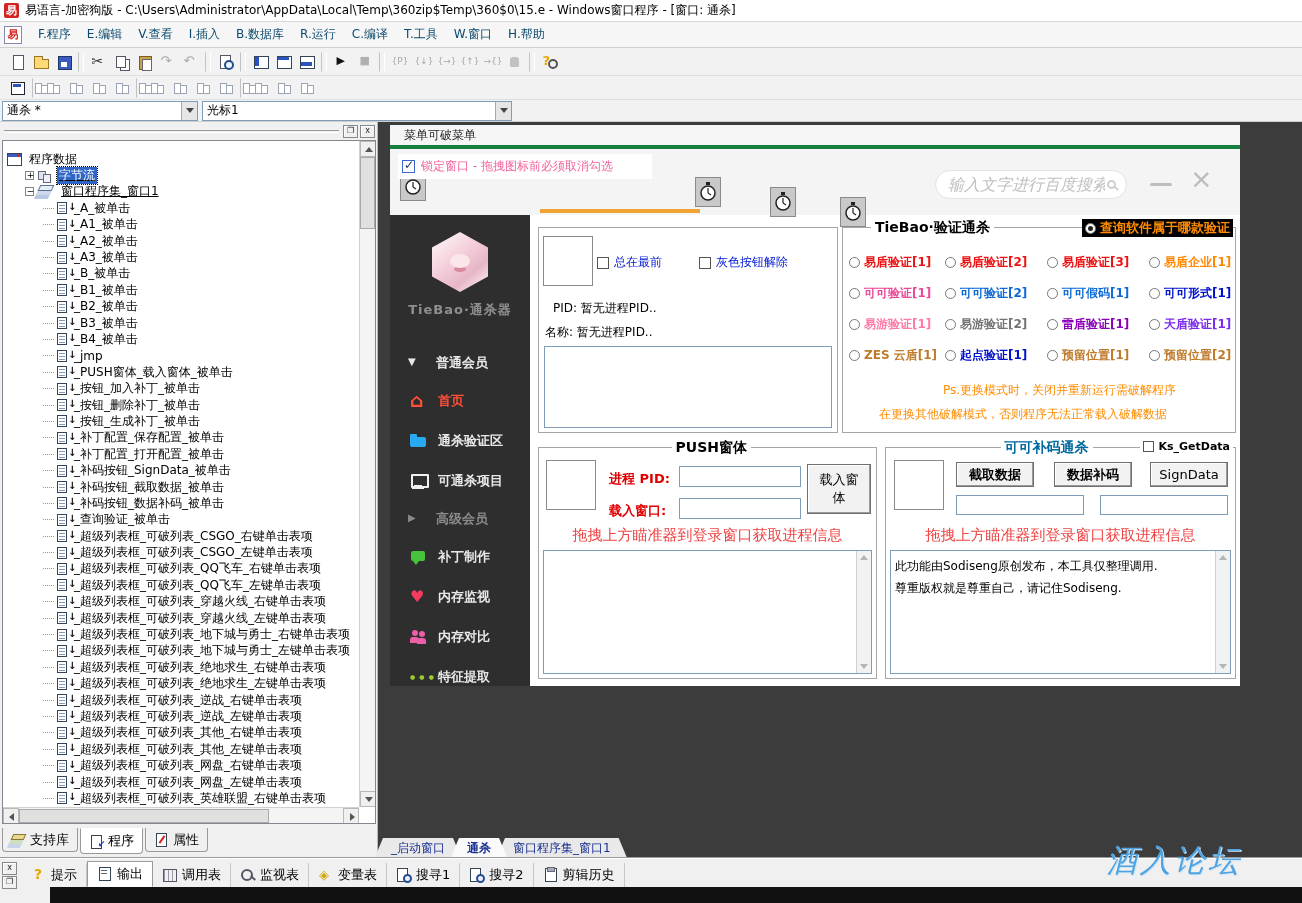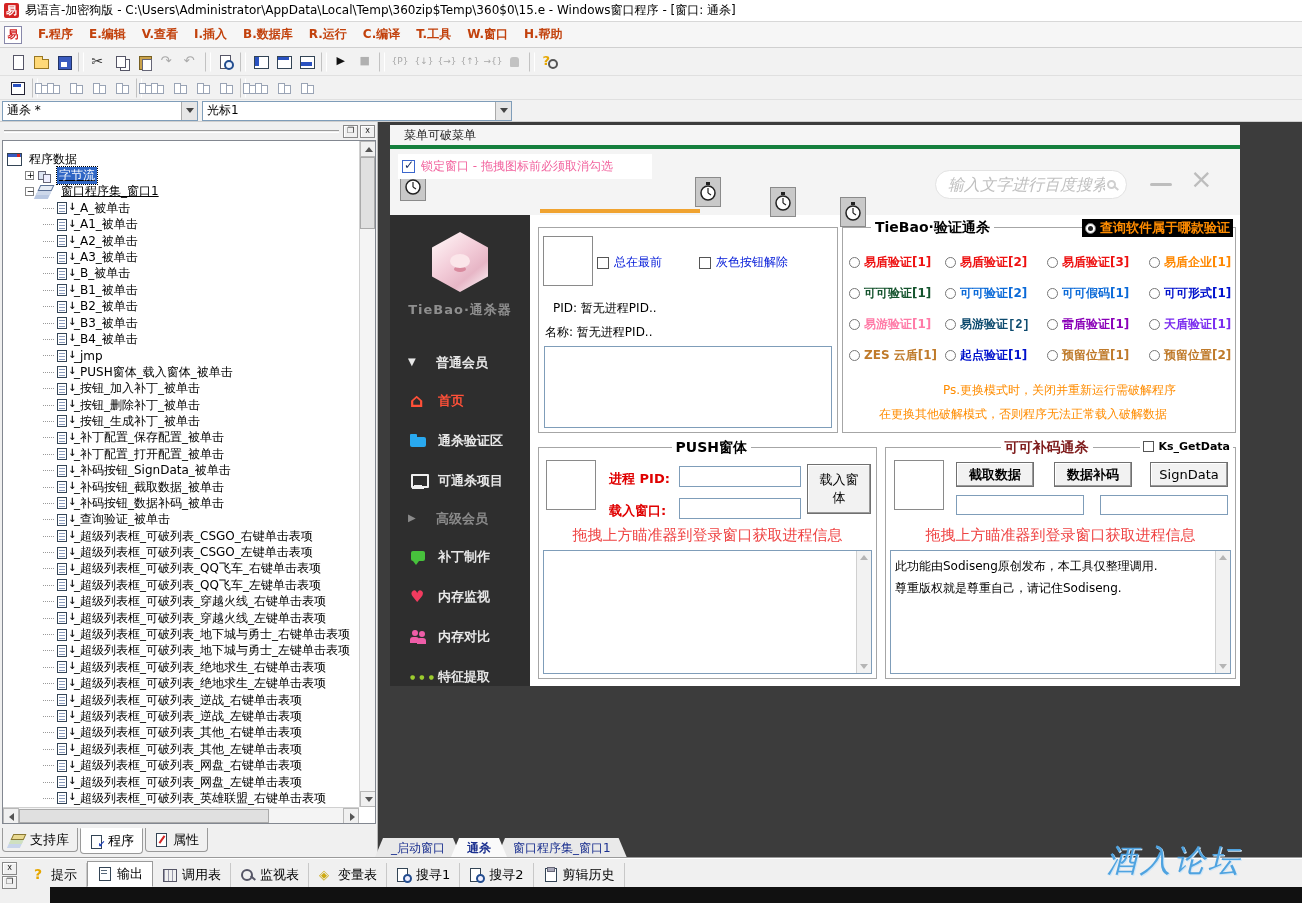--- a/index.html
+++ b/index.html
@@ -4,21 +4,21 @@
 <style>
   html,body{margin:0;padding:0;width:1302px;height:903px;overflow:hidden;
     font-family:"DejaVu Sans","Liberation Sans",sans-serif;font-size:12px;background:#f0f0f0;}
   *{box-sizing:border-box;}
   
   #titlebar{position:absolute;left:0;top:0;width:1302px;height:22px;background:#ffffff;border-bottom:1px solid #d8d8d8;display:flex;align-items:center;gap:6px;padding-left:4px;}
   .app-logo{width:15px;height:15px;background:#d42323;color:#fff;font-size:11px;font-weight:bold;display:flex;align-items:center;justify-content:center;border-radius:2px;}
   #title-text{color:#000;font-size:12px;white-space:nowrap;}
   #menubar{position:absolute;left:0;top:22px;width:1302px;height:26px;background:#f6f6f6;border-bottom:1px solid #d0d0d0;display:flex;align-items:center;gap:2px;padding-left:4px;}
   .mlogo{width:18px;height:18px;background:#fff;border:1px solid #88a;display:flex;align-items:center;justify-content:center;color:#d42323;font-weight:bold;font-size:11px;margin-right:6px;}
-  .menu-item{padding:3px 8px;color:#c2410c;cursor:default;font-weight:bold;}
+  .menu-item{padding:3px 8px;color:#0c4a6e;cursor:default;}
   #tb1{position:absolute;left:0;top:48px;width:1302px;height:28px;background:#f2f2f2;border-bottom:1px solid #e0e0e0;display:flex;align-items:center;padding-left:6px;}
   #tb2{position:absolute;left:0;top:76px;width:1302px;height:24px;background:#f2f2f2;border-bottom:1px solid #e0e0e0;display:flex;align-items:center;padding-left:6px;}
   #tb3{position:absolute;left:0;top:100px;width:1302px;height:22px;background:#f2f2f2;border-bottom:1px solid #cfcfcf;display:flex;align-items:center;gap:4px;padding-left:2px;}
   .tb-btn{width:23px;height:22px;display:flex;align-items:center;justify-content:center;border:1px solid transparent;}
   .g{position:relative;width:16px;height:16px;display:block;}
   .g::before,.g::after{content:"";position:absolute;}
   .i-sep{width:6px;height:20px;border-left:1px solid #c2c2c2;border-right:1px solid #ffffff;margin:0 3px;}
   .i-new .g::before{left:3px;top:1px;width:9px;height:13px;background:#fff;border:1px solid #556;}
   .i-open .g::before{left:1px;top:5px;width:13px;height:8px;background:#ffd978;border:1px solid #997722;}
   .i-open .g::after{left:1px;top:2px;width:7px;height:3px;background:#ffd978;border:1px solid #997722;border-bottom:none;}
@@ -177,21 +177,21 @@
   .redlab{position:absolute;color:#e00000;font-weight:bold;font-size:13px;white-space:nowrap;}
   .tinput{position:absolute;height:21px;border:1px solid #7f9db9;background:#fff;font-size:12px;padding:0 3px;font-family:inherit;}
   #btn-loadform{position:absolute;left:268px;top:16px;width:64px;height:50px;}
   .btn3d{background:#f2f2f2;border:1px solid #707070;box-shadow:inset -1px -1px 0 #9a9a9a,inset 1px 1px 0 #ffffff;font-size:13px;font-family:inherit;color:#000;}
   .purple-hint{position:absolute;left:0;right:0;top:78px;text-align:center;color:#ef4444;font-weight:normal;font-size:15px;white-space:nowrap;}
   .bigedit{position:absolute;left:4px;top:102px;right:4px;height:124px;border:1px solid #7f9db9;background:#fff;}
   .bigedit .vsb{position:absolute;right:0;top:0;bottom:0;width:15px;background:#f2f2f2;border-left:1px solid #d0d0d0;}
   .bigedit .vsb::before{content:"";position:absolute;left:3px;top:4px;border-left:4px solid transparent;border-right:4px solid transparent;border-bottom:5px solid #b5b5b5;}
   .bigedit .vsb::after{content:"";position:absolute;left:3px;bottom:4px;border-left:4px solid transparent;border-right:4px solid transparent;border-top:5px solid #b5b5b5;}
   #grp-keke{left:355px;top:232px;width:351px;height:232px;}
-  #keke-legend{left:calc(50% - 60px);color:#7f1d1d;}
+  #keke-legend{left:calc(50% - 60px);color:#0369a1;}
   #ks-box{position:absolute;right:2px;top:-8px;background:#fff;display:flex;align-items:center;gap:4px;font-size:11px;font-weight:bold;color:#000;padding:0 3px;}
   #ks-box .cbx{width:11px;height:11px;}
   #aim3{left:8px;top:12px;}
   .kbtn{position:absolute;top:14px;width:78px;height:25px;font-weight:bold;}
   #keke-notice{position:absolute;left:4px;top:4px;right:18px;font-size:12px;color:#000;line-height:22px;}
   
   #ed-tabs{position:absolute;left:2px;bottom:1px;height:19px;display:flex;align-items:stretch;}
   .ed-tab{padding:1px 16px 0 16px;background:#e9e9e9;color:#1a2f8f;font-size:12px;display:flex;align-items:center;clip-path:polygon(8px 0,calc(100% - 8px) 0,100% 100%,0 100%);margin:0 -5px;}
   .ed-tab.active{background:#fafafa;font-weight:bold;z-index:2;}
   #watermark{position:absolute;left:1106px;top:840px;font-size:31px;font-weight:normal;font-style:italic;color:#4fa3e0;letter-spacing:3px;z-index:30;white-space:nowrap;text-shadow:1px 1px 0 #cfe6f7;}
@@ -798,21 +798,21 @@
               <span style="color: rgb(238, 17, 17);">易盾验证[3]</span>
             </span>
 
             <span class="vradio">
               <span class="radio"></span>
               <span style="color: rgb(255, 136, 0);">易盾企业[1]</span>
             </span>
 
             <span class="vradio">
               <span class="radio"></span>
-              <span style="color: #14532d;">可可验证[1]</span>
+              <span style="color: #ec4899;">可可验证[1]</span>
             </span>
 
             <span class="vradio">
               <span class="radio"></span>
               <span style="color: rgb(11, 106, 216);">可可验证[2]</span>
             </span>
 
             <span class="vradio">
               <span class="radio"></span>
               <span style="color: rgb(11, 106, 216);">可可假码[1]</span>
@@ -823,21 +823,21 @@
               <span style="color: rgb(0, 17, 204);">可可形式[1]</span>
             </span>
 
             <span class="vradio">
               <span class="radio"></span>
               <span style="color: rgb(255, 123, 167);">易游验证[1]</span>
             </span>
 
             <span class="vradio">
               <span class="radio"></span>
-              <span style="color: #0c4a6e; font-family: Liberation Mono, monospace;">易游验证[2]</span>
+              <span style="color: #737373;">易游验证[2]</span>
             </span>
 
             <span class="vradio">
               <span class="radio"></span>
               <span style="color: rgb(138, 0, 184);">雷盾验证[1]</span>
             </span>
 
             <span class="vradio">
               <span class="radio"></span>
               <span style="color: rgb(122, 43, 239);">天盾验证[1]</span>

